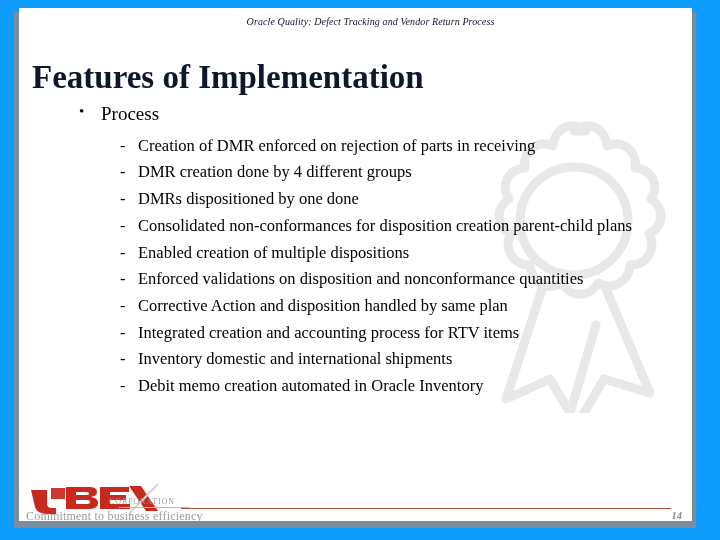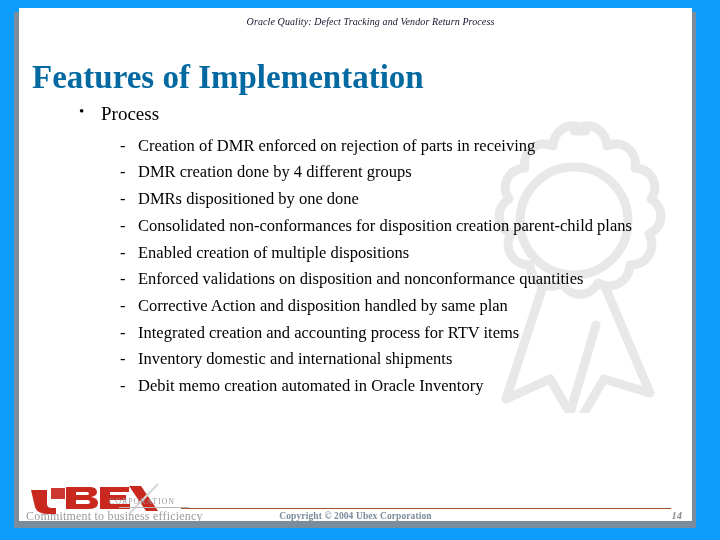--- a/index.html
+++ b/index.html
@@ -65,21 +65,21 @@
     white-space: nowrap;
     margin-left: 24px;
   }
 
   
   #slide-title {
     position: absolute;
     left: 13px;
     top: 29px;
     font-size: 33px;
-    color: #0369a1;
+    color: #0f172a;
     line-height: 1.15;
     white-space: nowrap;
   }
 
   
   #content-body {
     position: absolute;
     left: 13px;
     top: 93px;
     width: 660px;
@@ -276,21 +276,20 @@
         <div class="lvl2-item">
           <span class="lvl2-bullet">-</span>
           <span class="lvl2-text">Debit memo creation automated in Oracle Inventory</span>
         </div>
 
       </div>
     </div>
 
     <div id="footer-rule"></div>
 
-    <div id="copyright-text">Copyright © 2004 Ubex Corporation</div>
 
     <div id="page-number">14</div>
 
     <svg id="brand-logo" viewBox="0 0 160 46" xmlns="http://www.w3.org/2000/svg">
       <g fill="#c9281e">
 
         <path d="M6 12 L22 12 L22 26 Q22 30 27 30 L31 30 L31 36 L24 36 Q12 36 10 29 Z"></path>
         <path d="M26 10 L40 10 L40 21 L26 21 Z" opacity="0.92"></path>
 
         <path d="M41 9 L64 9 Q72 9 72 14 Q72 18 66 19 Q73 20 73 25 Q73 31 63 31 L41 31 Z

